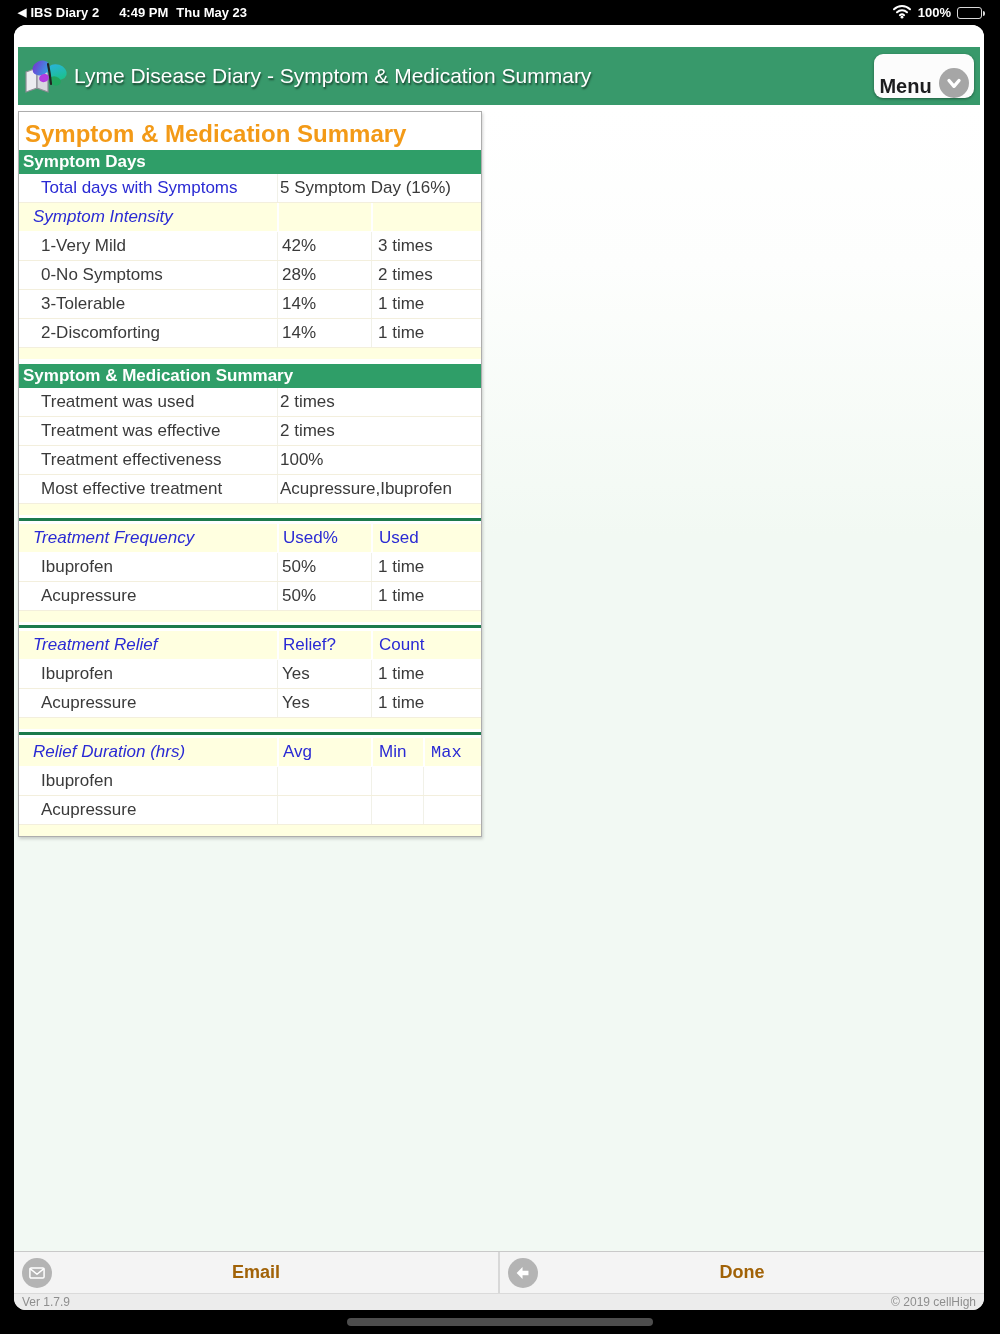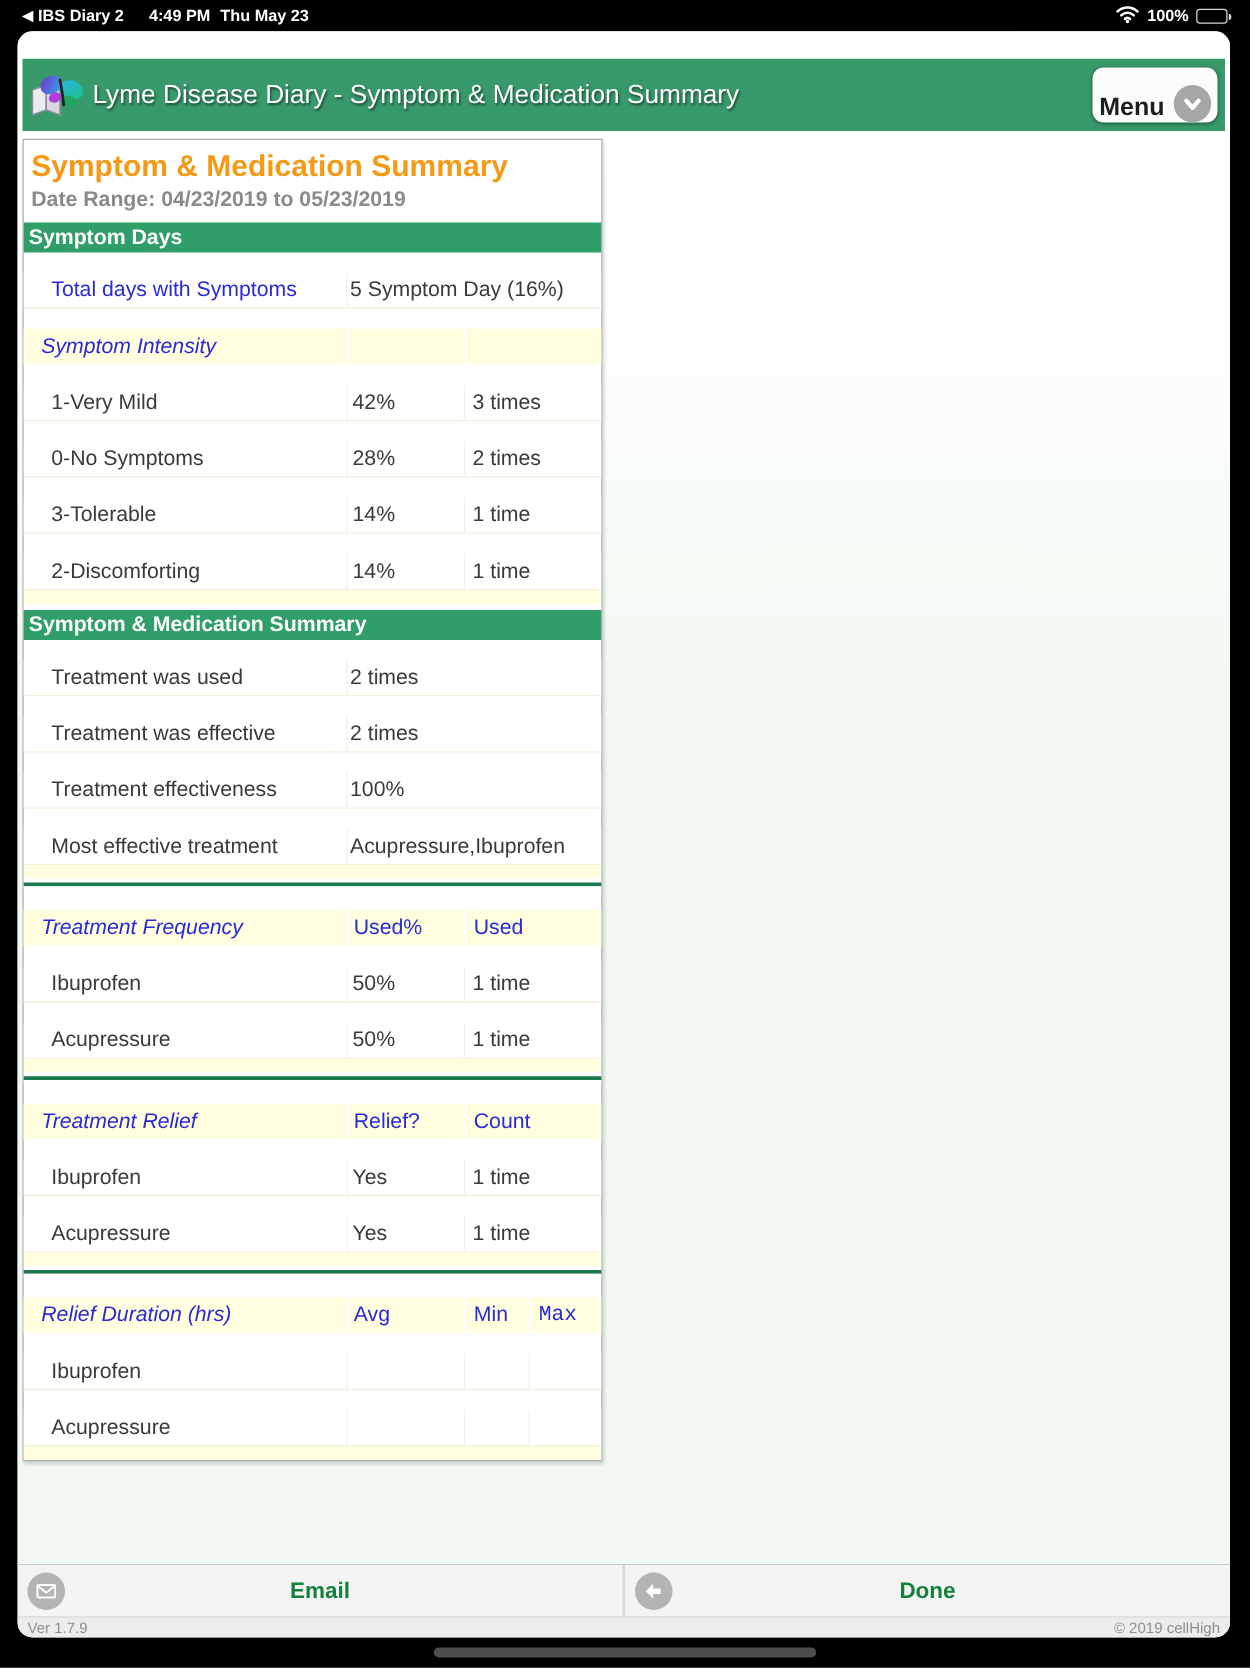--- a/index.html
+++ b/index.html
@@ -35,21 +35,21 @@
   .content { flex:1; position:relative;
     background:linear-gradient(180deg,#ffffff 0px,#fdfefd 160px,#f2f9f3 430px,#f2f9f3 100%); }
 
   .panel { position:absolute; left:4px; top:6px; width:464px; background:#fff;
     border:1px solid #adadad; box-shadow:1px 2px 3px rgba(0,0,0,.18); }
   .panel-title { color:#f39a17; font-size:24px; font-weight:bold; padding:8px 6px 2px 6px; }
   .panel-date { color:#8a8a8a; font-size:17px; font-weight:bold; padding:0 6px 8px 6px; }
 
   .green-bar { background:#2f9e68; color:#fff; font-size:17px; font-weight:bold; padding:2px 4px; height:24px; line-height:20px; }
 
-  .trow { display:flex; height:29px; align-items:center; background:#fff; border-bottom:1px solid #f3efdd; font-size:17px; color:#3a3a3a;margin-top:16px; }
+  .trow { display:flex; height:29px; align-items:center; background:#fff; border-bottom:1px solid #f3efdd; font-size:17px; color:#3a3a3a; }
   .trow .cell { height:100%; display:flex; align-items:center; overflow:hidden; white-space:nowrap; }
   .trow .cell + .cell { border-left:1px solid #f1f1e8; }
   .c1 { width:258px; padding-left:22px; }
   .c1.hdr { padding-left:14px;font-style:italic; }
   .c2 { width:94px; padding-left:4px; }
   .c3 { width:110px; padding-left:6px; }
   .c3a { width:52px; padding-left:6px; }
   .c3b { width:58px; padding-left:6px;font-family:Liberation Mono, monospace; }
   .cval { width:204px; padding-left:2px; }
 
@@ -60,21 +60,21 @@
   .spacer-y { height:11px; background:#ffffe0; }
   .spacer-w { height:5px; background:#fff; }
   .rule { height:3px; background:#1b7a4c; }
   .gap3 { height:3px; background:#fff; }
 
   
   .toolbar { height:42px; background:#f4f4f4; border-top:1px solid #c9c9c9; display:flex; }
   .tb-half { flex:1; position:relative; display:flex; align-items:center; cursor:pointer; }
   .tb-half + .tb-half { border-left:2px solid #d8d8d8; }
   .tb-icon { width:30px; height:30px; border-radius:50%; background:#b4b4b4; display:flex; align-items:center; justify-content:center; margin-left:8px; flex:0 0 auto; }
-  .tb-label { position:absolute; left:0; right:0; text-align:center; font-size:18px; font-weight:bold; color:#15803d; }
+  .tb-label { position:absolute; left:0; right:0; text-align:center; font-size:18px; font-weight:bold; color:#a16207; }
 
   .version-strip { height:17px; background:#ececec; border-top:1px solid #dadada; display:flex; justify-content:space-between; align-items:center; padding:0 8px; font-size:12px; color:#8e8e8e; }
 
   
   .home-indicator { position:absolute; left:347px; top:1318px; width:306px; height:8px; border-radius:4px; background:#4d4d4d; }
 </style>
 </head>
 <body>
 
 <div class="status-bar">
@@ -134,21 +134,20 @@
           </svg>
         </span>
       </div>
     </div>
   </div>
 
   <div class="content">
     <div class="panel">
 
       <div class="panel-title">Symptom &amp; Medication Summary</div>
-      <div class="panel-date">Date Range: 04/23/2019 to 05/23/2019</div>
 
       <div class="green-bar">Symptom Days</div>
 
       <div class="trow">
         <div class="cell c1 blue">Total days with Symptoms</div>
         <div class="cell cval">5 Symptom Day (16%)</div>
       </div>
 
       <div class="trow yellow-row">
         <div class="cell c1 hdr blue">Symptom Intensity</div>

